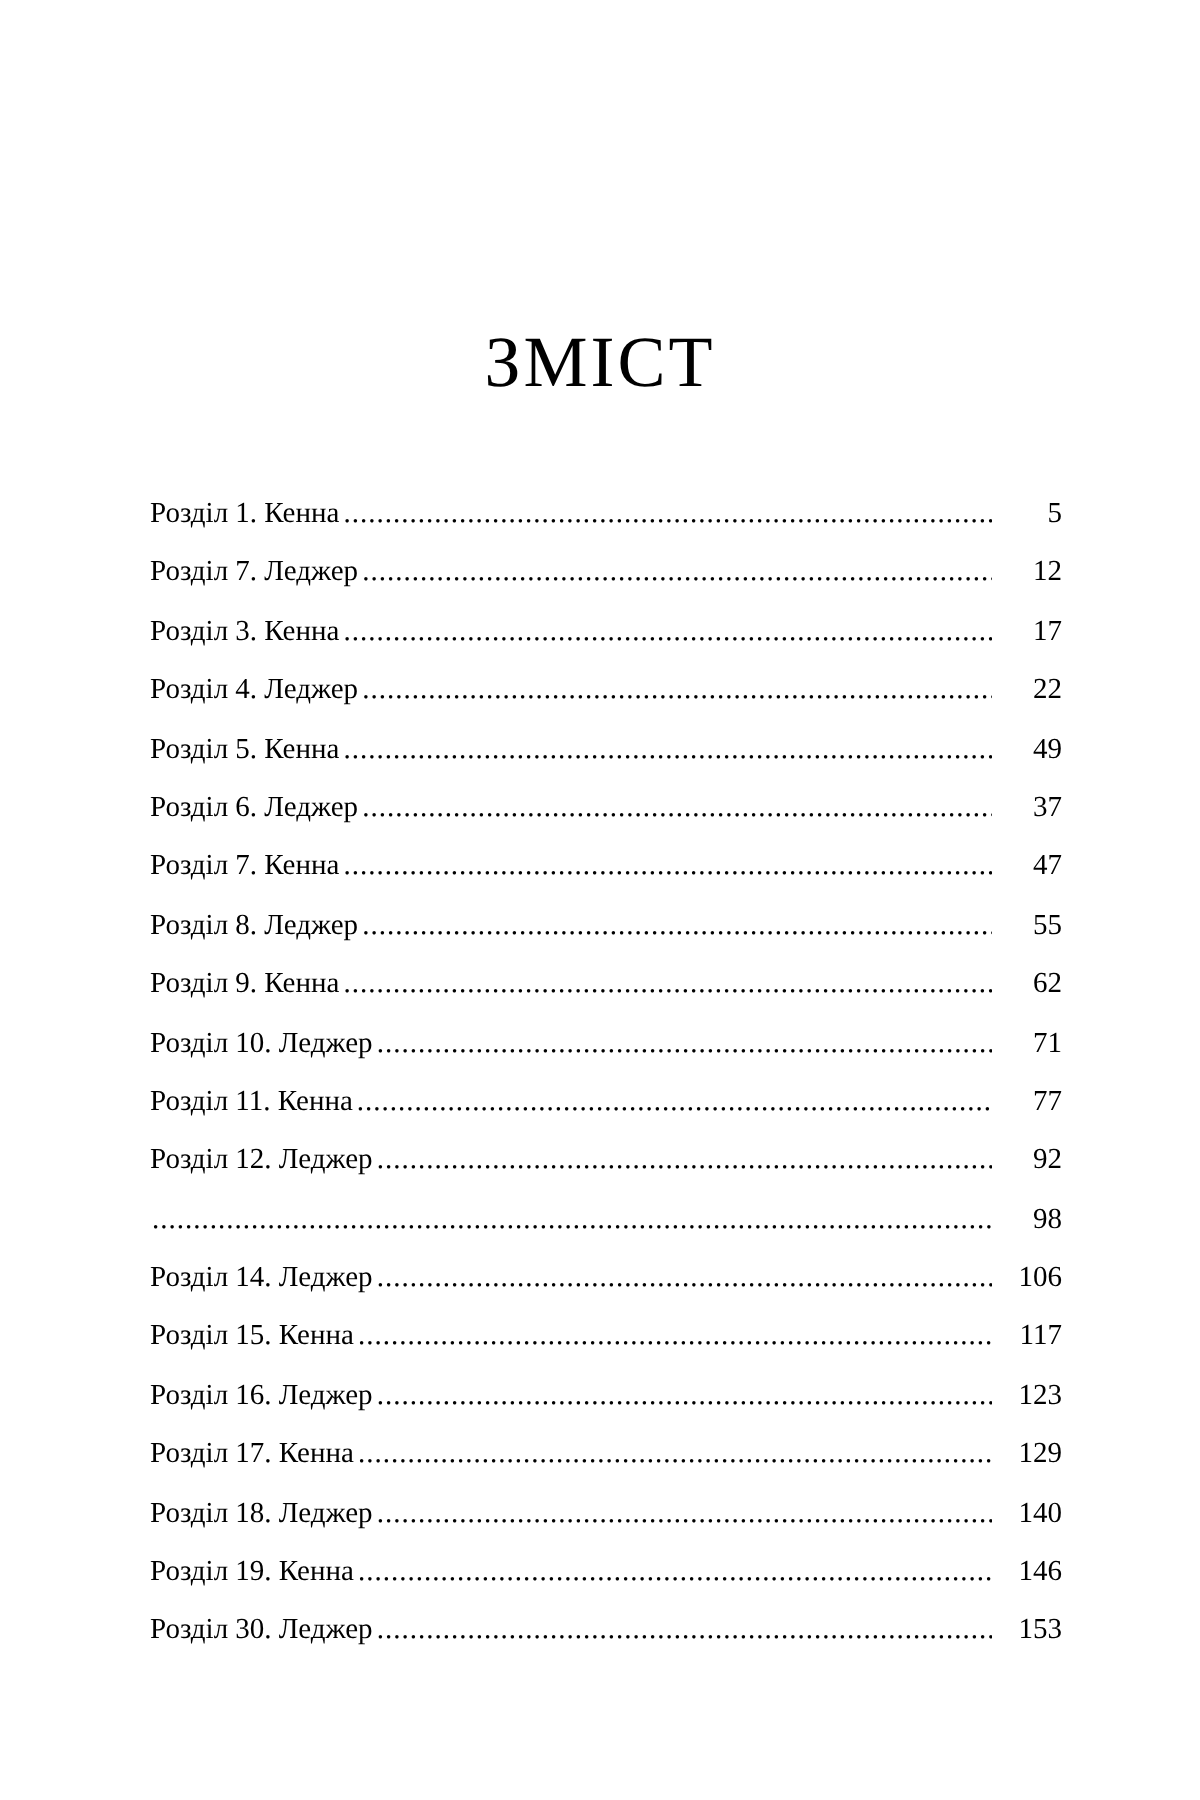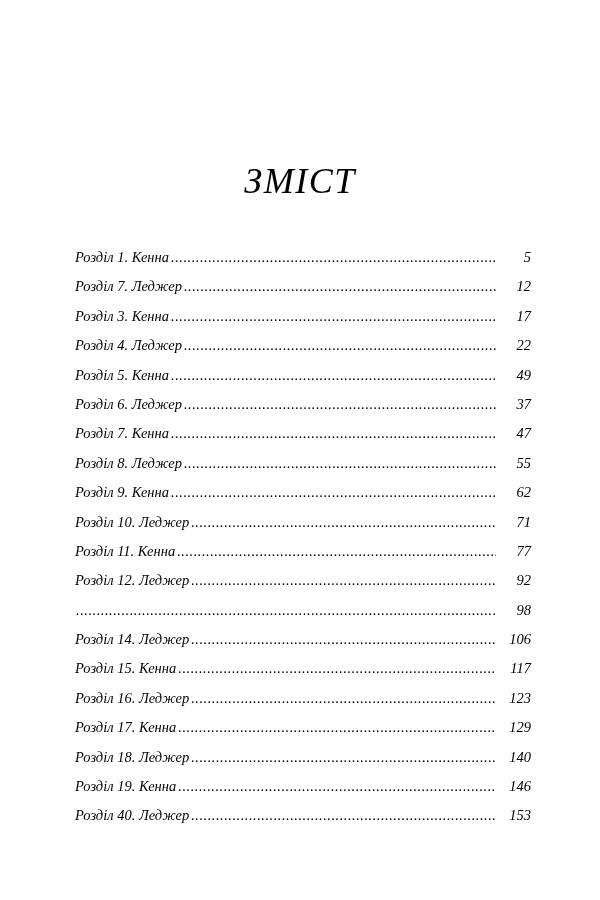--- a/index.html
+++ b/index.html
@@ -13,21 +13,20 @@
     background: #ffffff;
     font-family: "Liberation Serif", "DejaVu Serif", serif;
     color: #000000;
     overflow: hidden;
   }
   .page {
     position: relative;
     width: 600px;
     height: 713px;
     box-sizing: border-box;
-    font-style: italic;
   }
   .toc-title {
     position: absolute;
     top: 160px;
     left: 0;
     width: 600px;
     text-align: center;
     font-size: 36px;
     letter-spacing: 1.5px;
     font-weight: normal;
@@ -165,18 +164,18 @@
         <span class="toc-label">Розділ 18. Леджер</span>
         <span class="toc-dots">........................................................................................................................................</span>
         <span class="toc-page">140</span>
       </li>
       <li class="toc-entry">
         <span class="toc-label">Розділ 19. Кенна</span>
         <span class="toc-dots">........................................................................................................................................</span>
         <span class="toc-page">146</span>
       </li>
       <li class="toc-entry">
-        <span class="toc-label">Розділ 40. Леджер</span>
+        <span class="toc-label">Розділ 30. Леджер</span>
         <span class="toc-dots">........................................................................................................................................</span>
         <span class="toc-page">153</span>
       </li>
     </ul>
 </div>
 
 </body></html>

